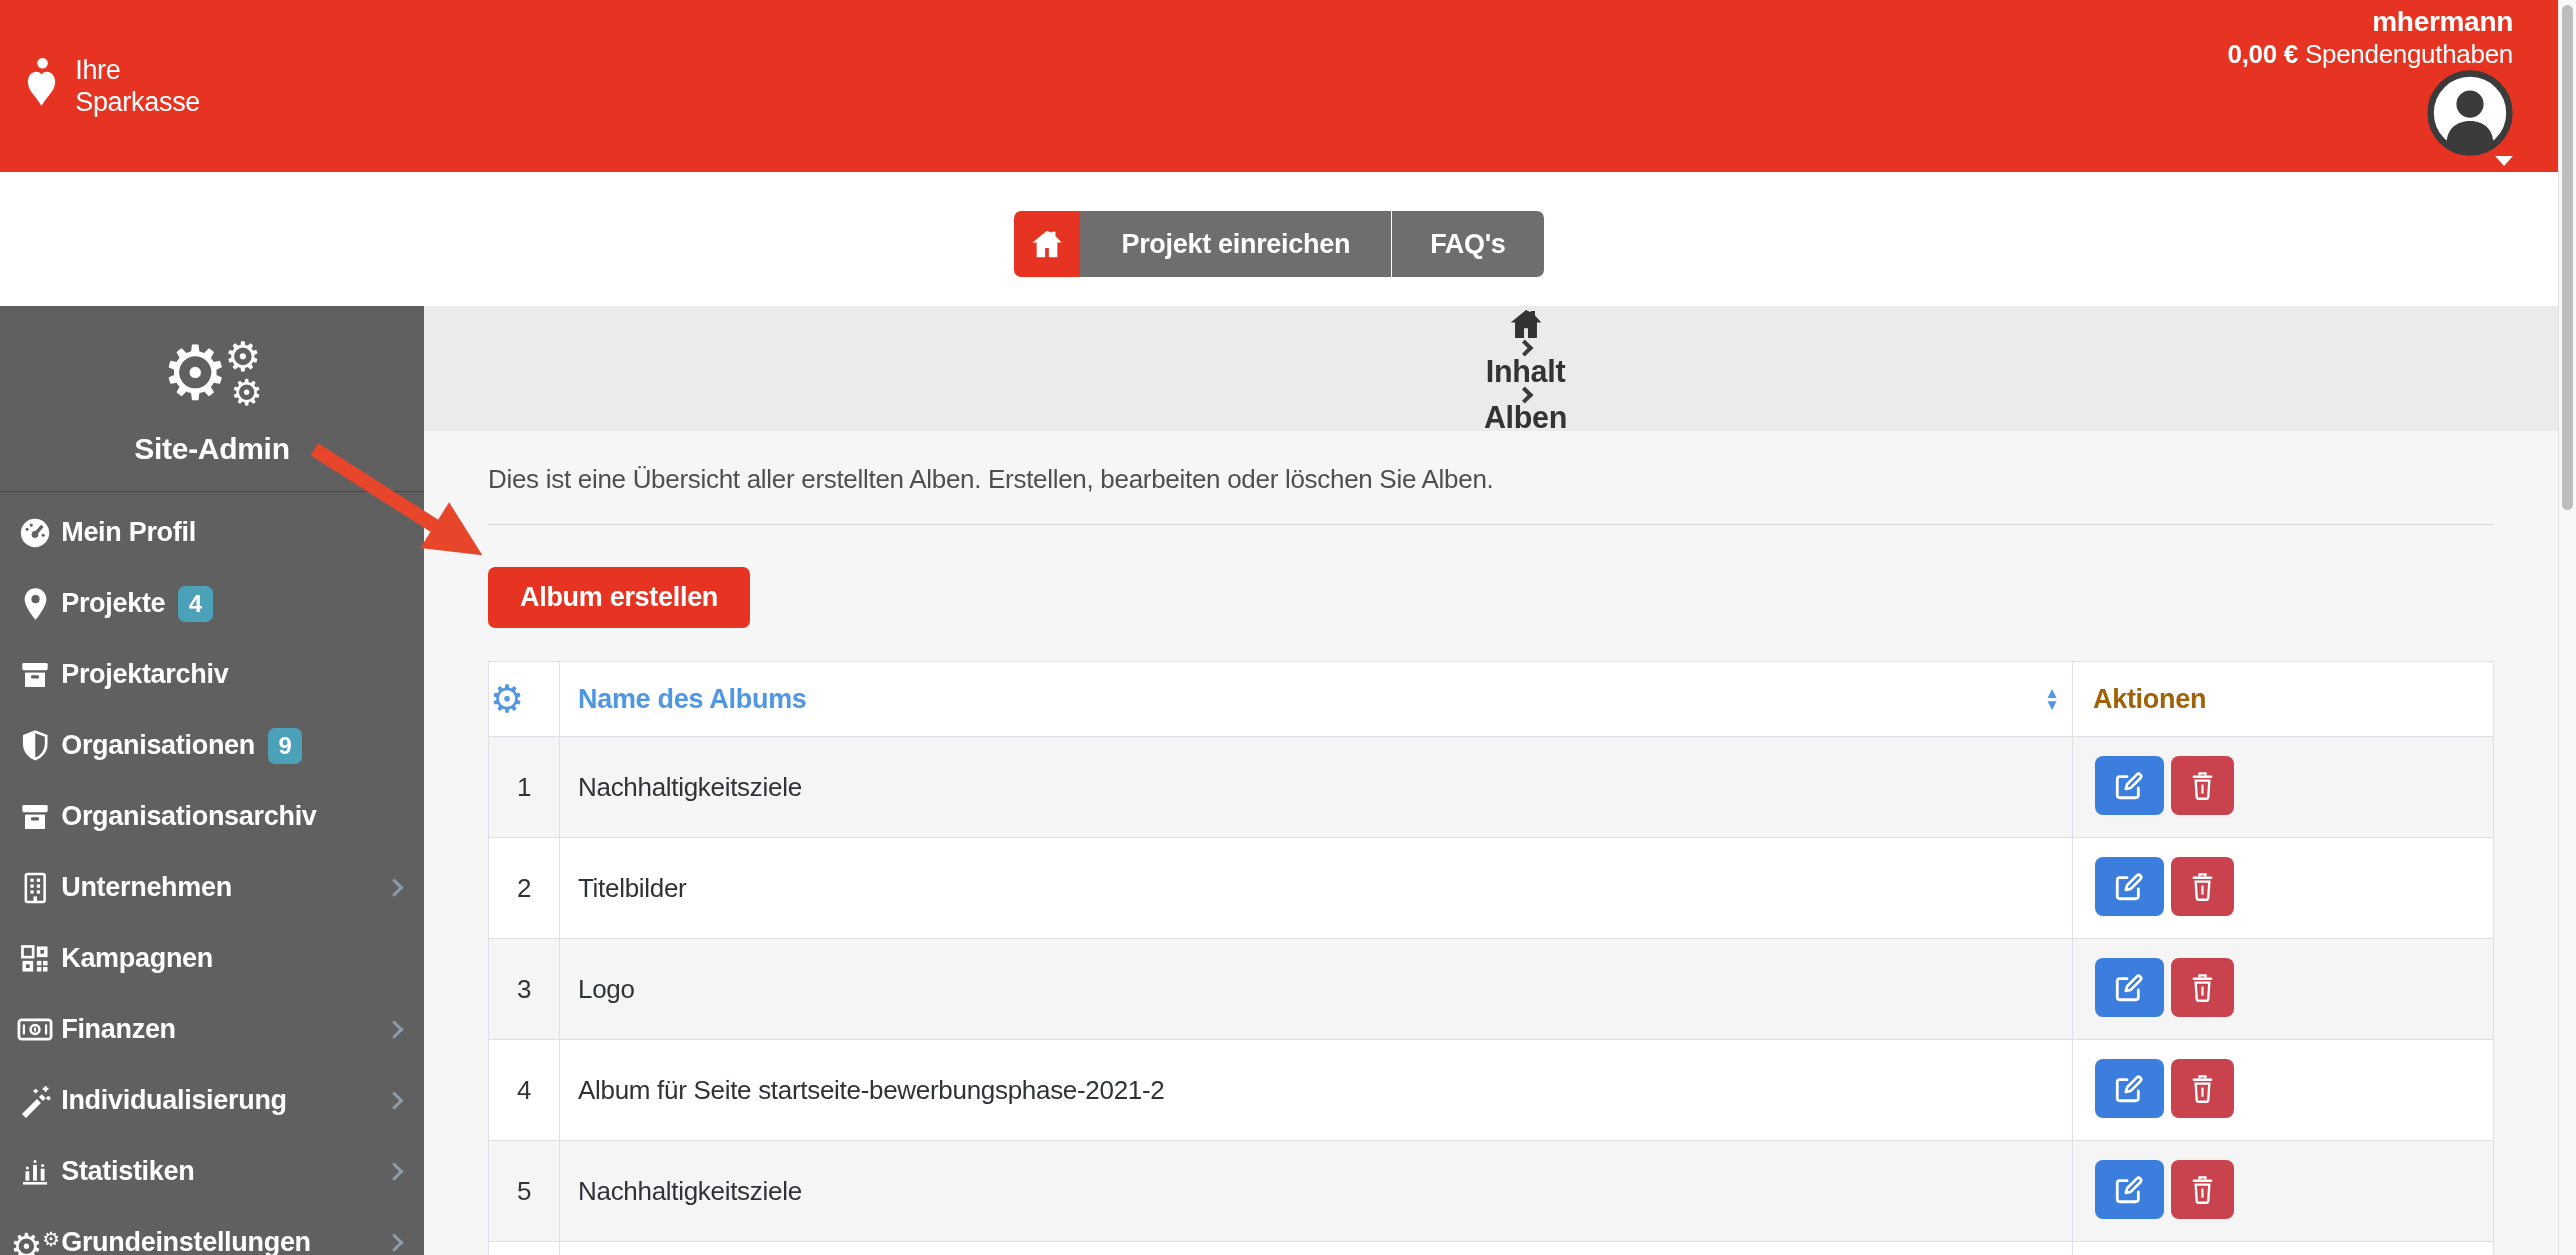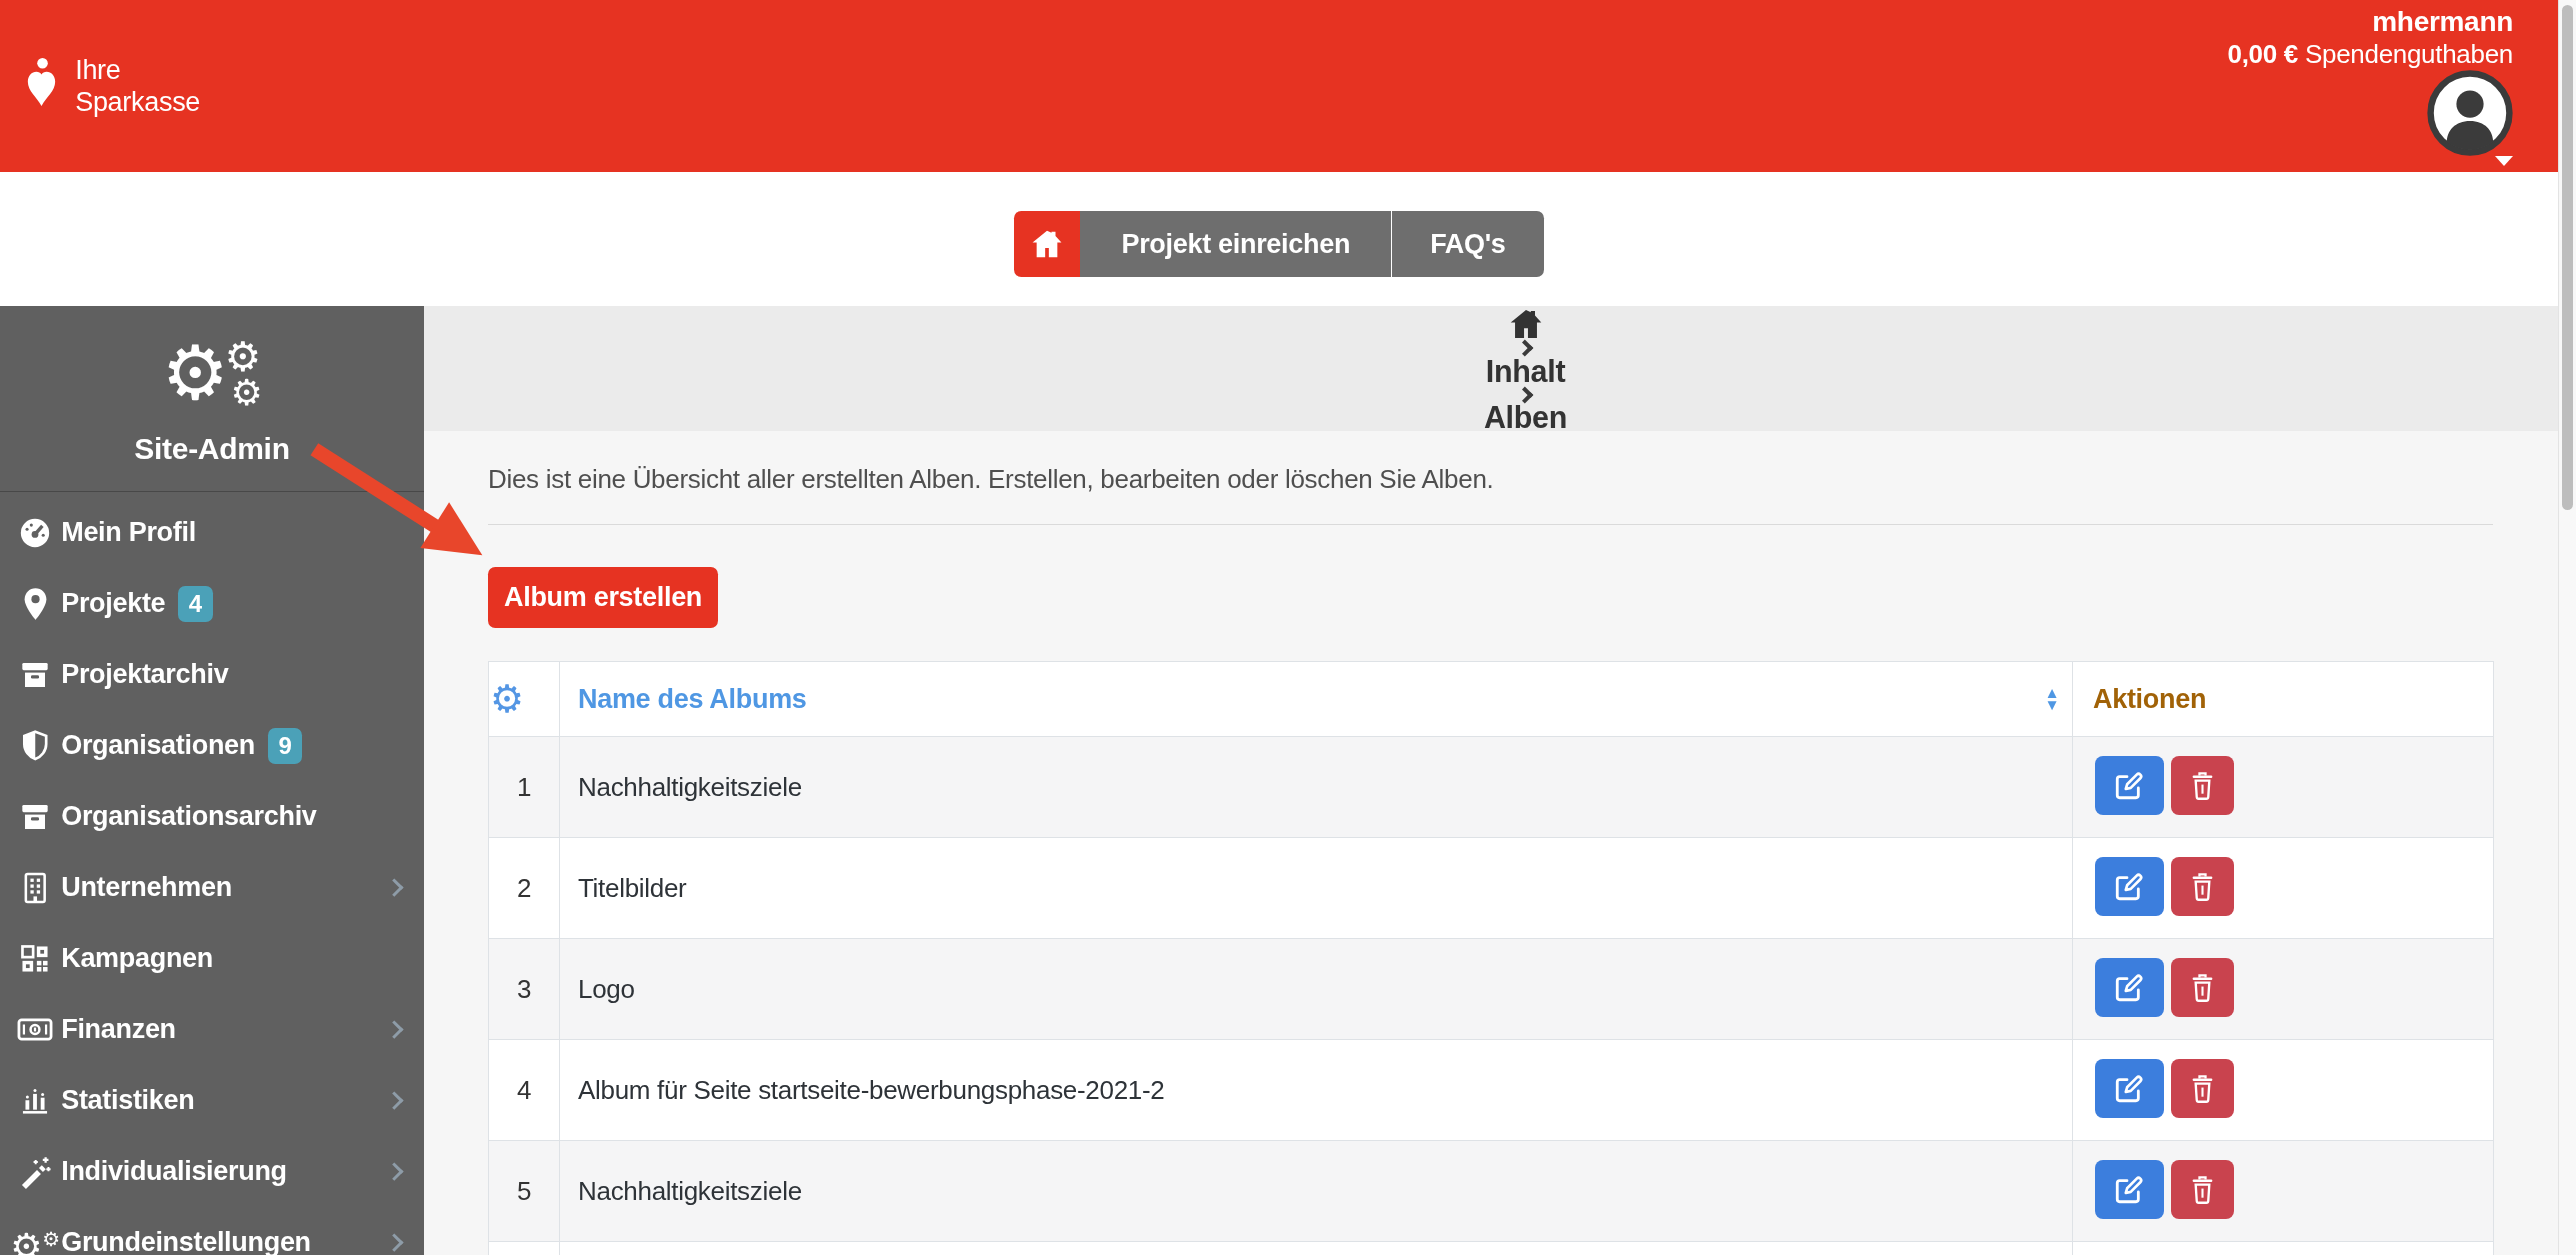--- a/index.html
+++ b/index.html
@@ -83,21 +83,21 @@
   }
   .bc-item{font-size:30.5px;font-weight:700;color:#333333;}
   
   .main{
     position:absolute;left:424px;top:431px;width:2134px;height:825px;background:#f6f6f6;
     padding:0 0 0 64px;
   }
   .desc{margin:33px 0 0;font-size:26px;color:#4f4f4f;width:2005px;}
   .rule{margin:29px 0 0;width:2005px;border:none;border-top:0.9px solid #dadada;height:0;}
   .create-btn{
-    margin-top:42px;height:61px;padding:0 16px;border:none;border-radius:7.2px;
+    margin-top:42px;height:61px;padding:0 32px;border:none;border-radius:7.2px;
     background:#e63322;color:#fff;font-size:27px;font-weight:700;
     font-family:"Liberation Sans","DejaVu Sans",sans-serif;letter-spacing:-0.3px;cursor:pointer;display:block;
   }
   
   table.albums{
     margin-top:33px;width:2005px;border-collapse:collapse;background:#fff;
     table-layout:fixed;border:0.9px solid #e6e9eb;
   }
   col.c1{width:71px;} col.c2{width:1513px;} col.c3{width:421px;}
   .albums th,.albums td{border:0.9px solid #dee2e6;}
@@ -291,44 +291,44 @@
               <circle cx="13" cy="10" r="3.2" fill="none" stroke="#ffffff" stroke-width="1.8"></circle>
               <path d="M13 8.6v2.8" stroke="#ffffff" stroke-width="1.6"></path>
               <path d="M5 6.4v7.2M21 6.4v7.2" stroke="#ffffff" stroke-width="1.6"></path>
             </svg>
           </span>
           <span class="s-label">Finanzen</span>
           <span class="s-chev"></span>
         </div>
         <div class="s-item">
           <span class="s-icon">
+            <svg width="34" height="34" viewBox="0 0 24 24">
+              <path d="M2.8 21.2 13.4 10.6l2.8 2.8L5.6 24z" fill="#ffffff"></path>
+              <path d="M14.8 9.2l2.8 2.8 2-2-2.8-2.8z" fill="#ffffff"></path>
+              <path d="M19.5 1.5v4M17.5 3.5h4" stroke="#ffffff" stroke-width="1.6"></path>
+              <path d="M12.5 3.5v3M11 5h3" stroke="#ffffff" stroke-width="1.4"></path>
+              <path d="M21.5 8.5v3M20 10h3" stroke="#ffffff" stroke-width="1.4"></path>
+            </svg>
+          </span>
+          <span class="s-label">Individualisierung</span>
+          <span class="s-chev"></span>
+        </div>
+        <div class="s-item">
+          <span class="s-icon">
             <svg width="32" height="30.5" viewBox="0 0 24 24">
               <path d="M2.5 21.5h19" stroke="#ffffff" stroke-width="2"></path>
               <rect x="4.5" y="12" width="3" height="7.4" fill="#ffffff"></rect>
               <rect x="10.5" y="7" width="3" height="12.4" fill="#ffffff"></rect>
               <rect x="16.5" y="10" width="3" height="9.4" fill="#ffffff"></rect>
               <circle cx="6" cy="9.4" r="1.2" fill="#ffffff"></circle>
               <circle cx="12" cy="4.4" r="1.2" fill="#ffffff"></circle>
               <circle cx="18" cy="7.4" r="1.2" fill="#ffffff"></circle>
             </svg>
           </span>
           <span class="s-label">Statistiken</span>
-          <span class="s-chev"></span>
-        </div>
-        <div class="s-item">
-          <span class="s-icon">
-            <svg width="34" height="34" viewBox="0 0 24 24">
-              <path d="M2.8 21.2 13.4 10.6l2.8 2.8L5.6 24z" fill="#ffffff"></path>
-              <path d="M14.8 9.2l2.8 2.8 2-2-2.8-2.8z" fill="#ffffff"></path>
-              <path d="M19.5 1.5v4M17.5 3.5h4" stroke="#ffffff" stroke-width="1.6"></path>
-              <path d="M12.5 3.5v3M11 5h3" stroke="#ffffff" stroke-width="1.4"></path>
-              <path d="M21.5 8.5v3M20 10h3" stroke="#ffffff" stroke-width="1.4"></path>
-            </svg>
-          </span>
-          <span class="s-label">Individualisierung</span>
           <span class="s-chev"></span>
         </div>
         <div class="s-item">
           <span class="s-icon">
             <span class="gear-char" style="color:#fff">⚙<span style="font-size:20px;vertical-align:super">⚙</span></span>
           </span>
           <span class="s-label">Grundeinstellungen</span>
           <span class="s-chev"></span>
         </div>
       </div>

